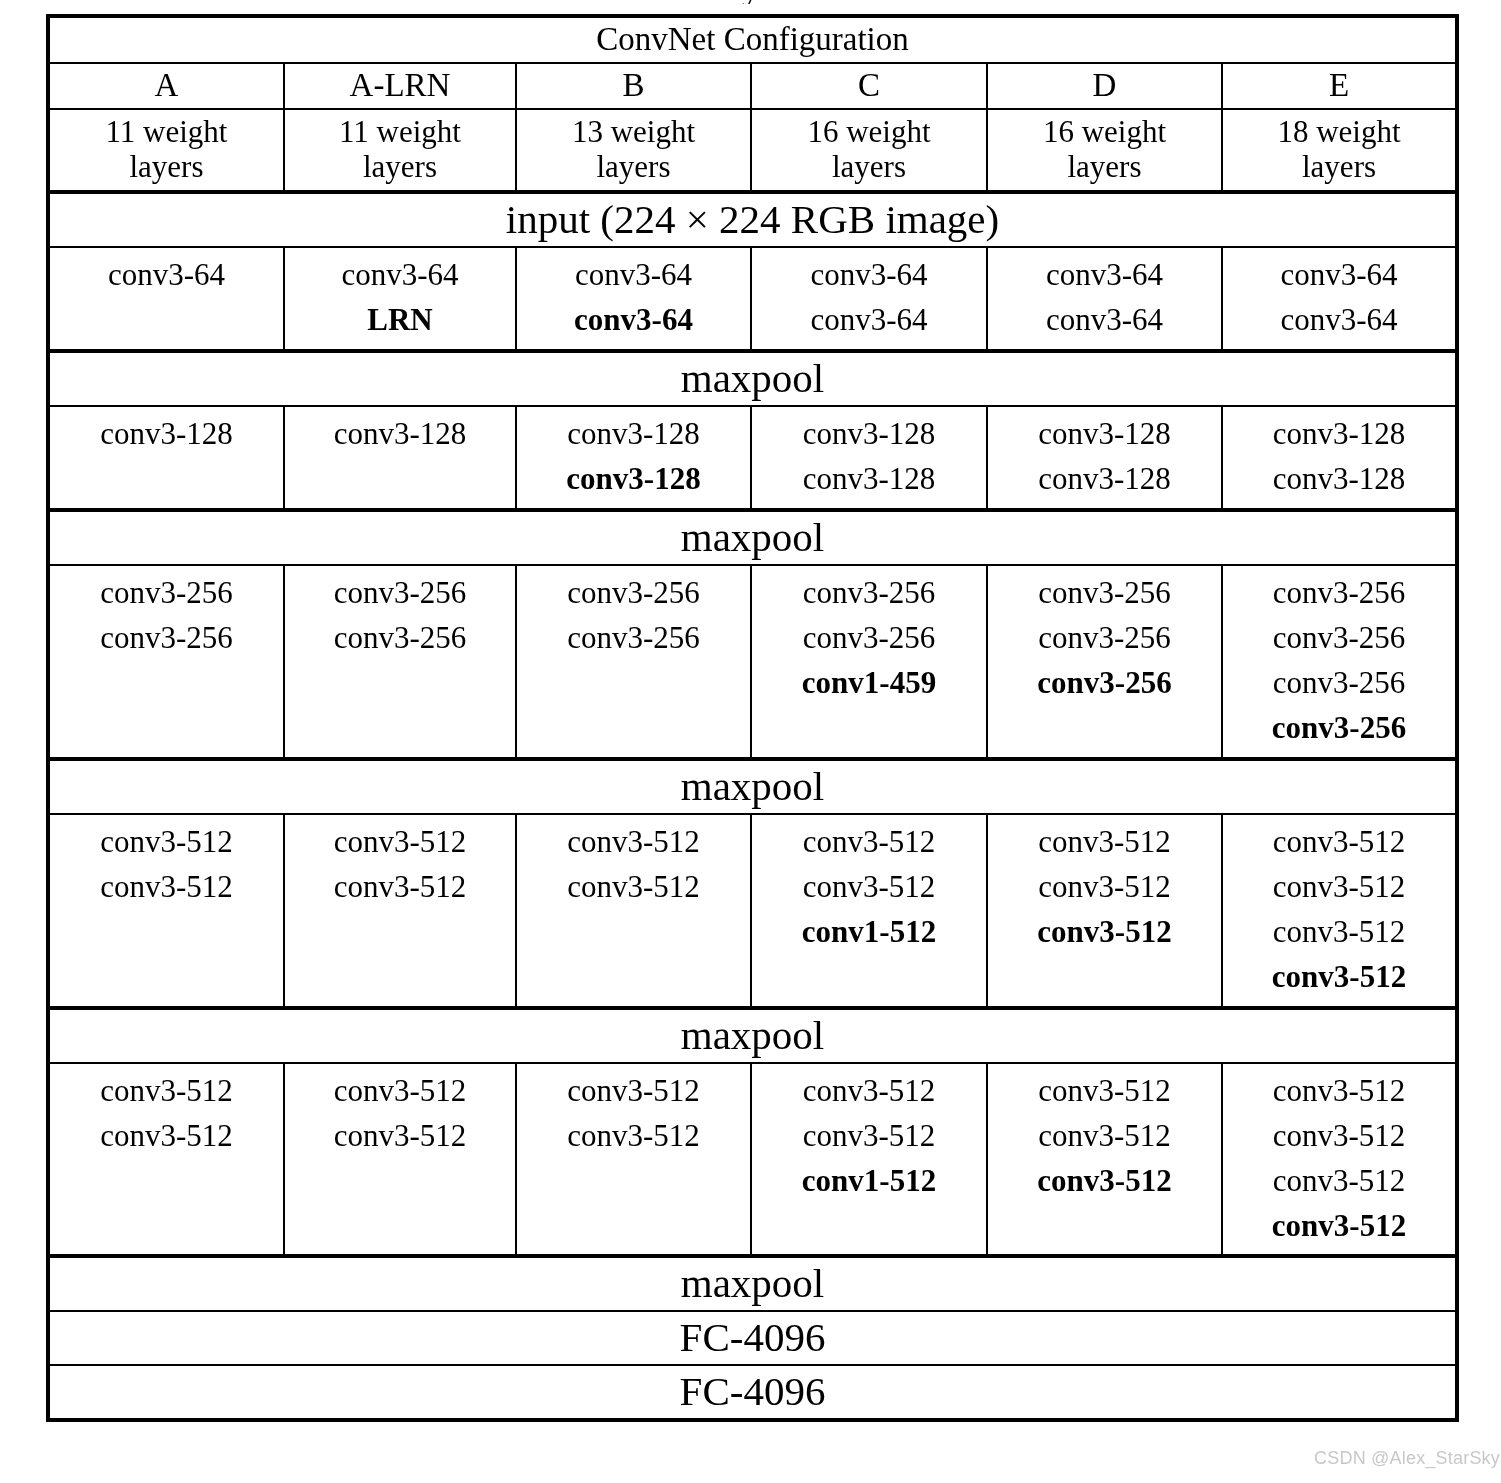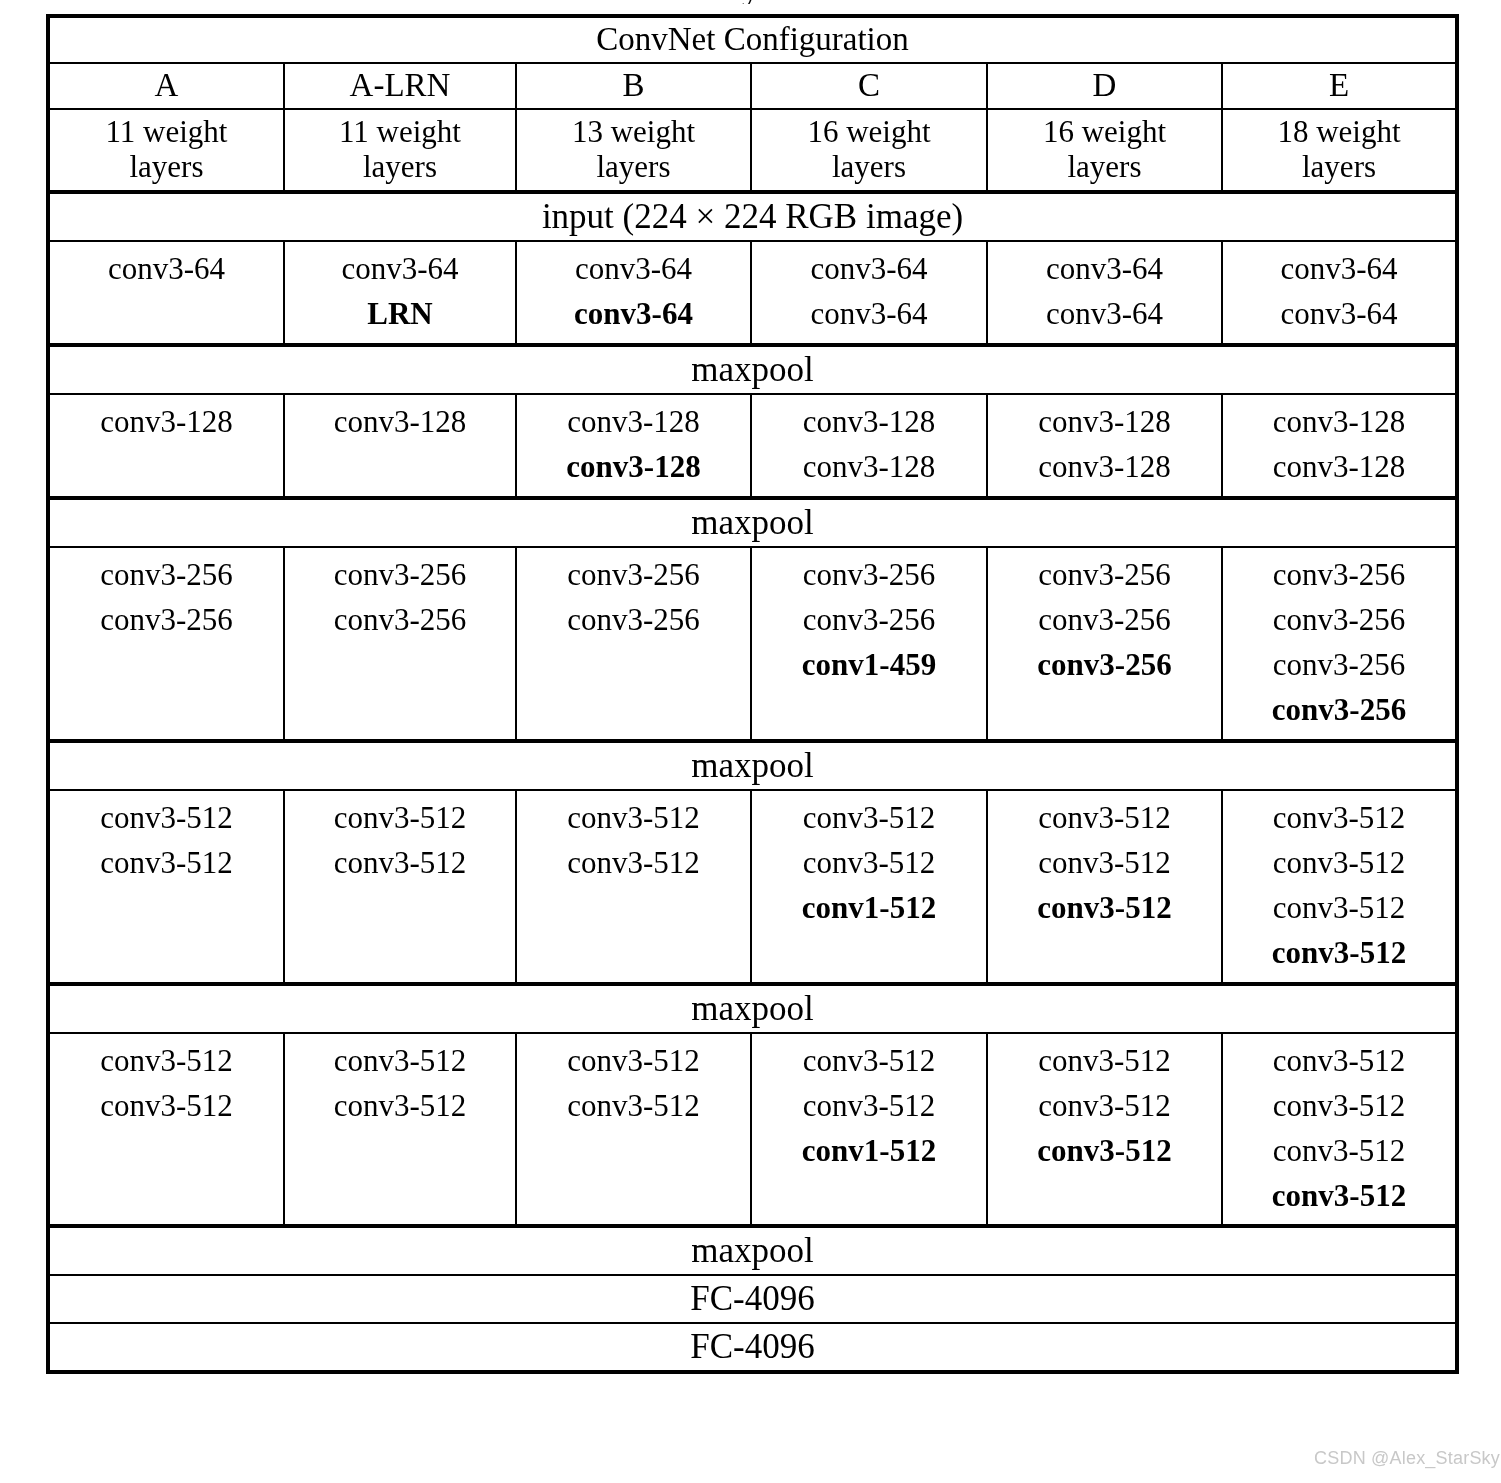--- a/index.html
+++ b/index.html
@@ -66,21 +66,21 @@
   td.colhead {
     font-size: 33px;
     padding: 6px 2px 8px 2px;
   }
   td.weights {
     font-size: 31px;
     line-height: 1.12;
     padding: 4px 2px 6px 2px;
   }
   td.fullspan {
-    font-size: 35px;
+    font-size: 41px;
     padding: 6px 2px 8px 2px;
   }
   td.stack {
     line-height: 1.45;
     padding-top: 5px;
     padding-bottom: 6px;
   }
   td.stack .ln { display: block; }
   td.stack .ln.b { font-weight: bold; }
 

